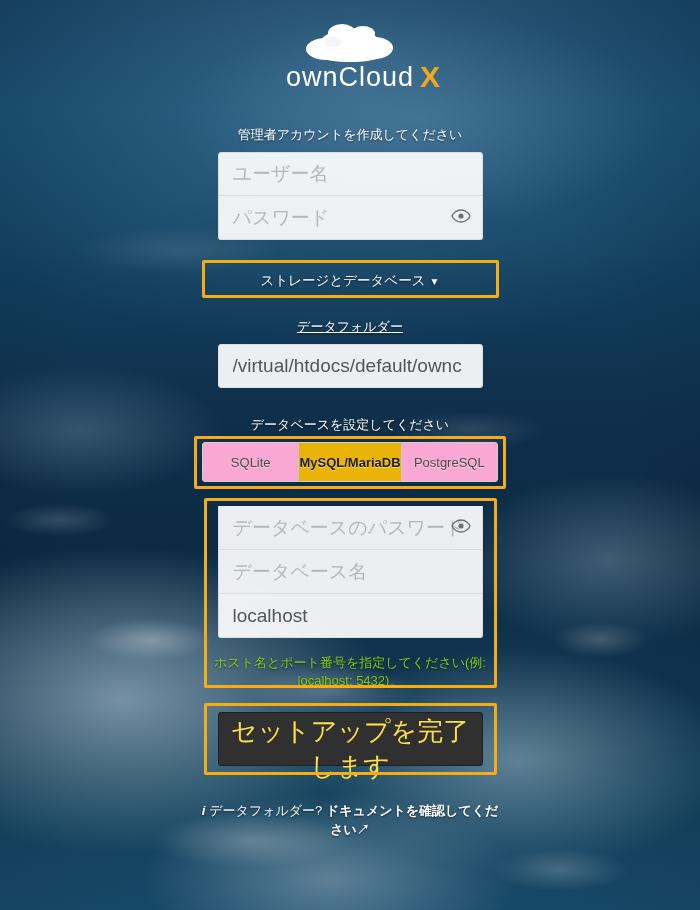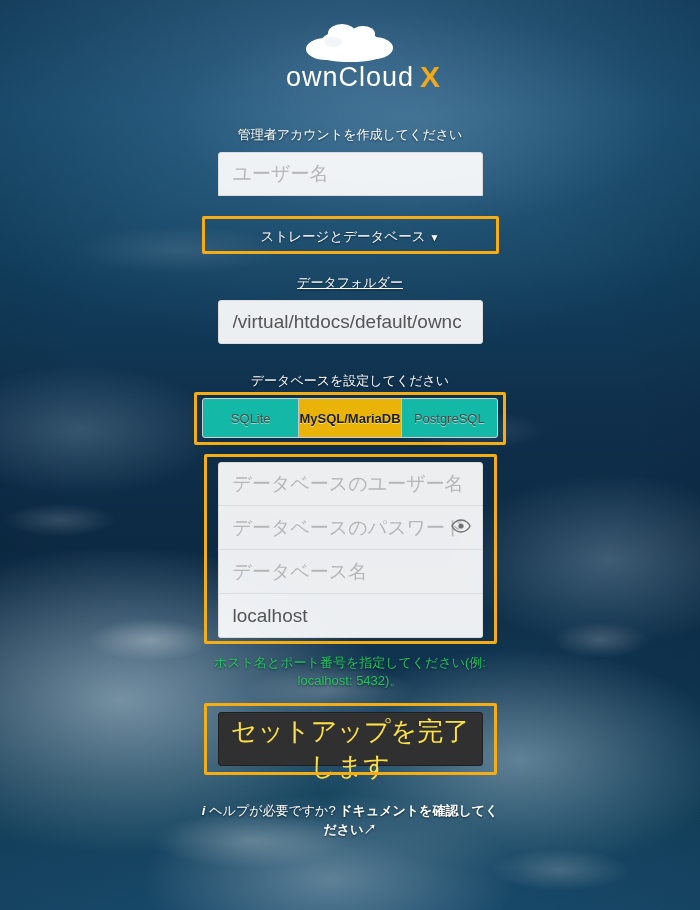--- a/index.html
+++ b/index.html
@@ -144,39 +144,39 @@
     background: #d9d9d9;
     border: 1px solid #cfcfcf;
   }
   .db-tab {
     flex: 1;
     display: flex;
     align-items: center;
     justify-content: center;
     font-size: 13px;
     color: #4a4a4a;
-    background: #14b8a6;
+    background: #f9a8d4;
     cursor: pointer;
     border-right: 1px solid #c7c7c7;
     text-shadow: 0 1px 0 rgba(255,255,255,0.5);
   }
   .db-tab:last-child { border-right: none; }
   .db-tab.active {
     background: #eab308;
     color: #1d1d1d;
     font-weight: bold;
   }
 
   .db-fields { margin-top: 24px; position: relative; }
 
   .hint {
     width: 290px;
     margin-top: 16px;
     text-align: center;
-    color: #22c55e;
+    color: #84cc16;
     font-size: 13px;
     line-height: 18px;
     text-shadow: 0 1px 2px rgba(0,0,0,0.55);
   }
 
   .submit-wrap {
     margin-top: 22px;
     position: relative;
   }
   .submit {
@@ -225,20 +225,29 @@
       </g>
       <text x="56" y="72" font-family="Liberation Sans, sans-serif" font-size="27" fill="#ffffff" letter-spacing="1">ownCloud</text>
       <text x="190" y="73" font-family="Liberation Sans, sans-serif" font-size="30" font-weight="bold" fill="#f0a81c">X</text>
     </svg>
   </div>
 
   <div class="section-label" style="margin-top:34px;">管理者アカウントを作成してください</div>
 
   <div class="field-group">
     <input class="txt first" type="text" placeholder="ユーザー名" style="">
+    <div style="position:relative;">
+      <input class="txt last" type="password" placeholder="パスワード" style="">
+      <span class="eye" style="top:13px;">
+        <svg width="20" height="14" viewBox="0 0 20 14">
+          <path d="M10 1C5 1 1.6 5.2 1 7c.6 1.8 4 6 9 6s8.4-4.2 9-6c-.6-1.8-4-6-9-6z" fill="none" stroke="#6f6f6f" stroke-width="1.3"></path>
+          <circle cx="10" cy="7" r="2.6" fill="#6f6f6f"></circle>
+        </svg>
+      </span>
+    </div>
   </div>
 
   <div class="toggle-row">
     <div class="hl" style="left:-16px; top:-6px; width:297px; height:38px;"></div>
     <a class="toggle-link">
       <span>ストレージとデータベース</span><span class="caret">▼</span>
     </a>
   </div>
 
   <div class="section-label data-folder-label">データフォルダー</div>
@@ -259,21 +268,20 @@
       </div>
       <div class="db-tab">
         <span>PostgreSQL</span>
       </div>
     </div>
   </div>
 
   <div class="field-group db-fields">
     <div class="hl" style="left:-14px; top:-8px; width:293px; height:190px;"></div>
 
-    <input class="txt first" type="text" placeholder="データベースのユーザー名" style="">
 
     <div style="position:relative;">
       <input class="txt mid" type="password" placeholder="データベースのパスワード" style="">
       <span class="eye" style="top:13px;">
         <svg width="20" height="14" viewBox="0 0 20 14">
           <path d="M10 1C5 1 1.6 5.2 1 7c.6 1.8 4 6 9 6s8.4-4.2 9-6c-.6-1.8-4-6-9-6z" fill="none" stroke="#6f6f6f" stroke-width="1.3"></path>
           <circle cx="10" cy="7" r="2.6" fill="#6f6f6f"></circle>
         </svg>
       </span>
     </div>
@@ -284,17 +292,17 @@
   </div>
 
   <div class="hint">ホスト名とポート番号を指定してください(例: localhost: 5432)。</div>
 
   <div class="submit-wrap">
     <div class="hl" style="left:-14px; top:-9px; width:293px; height:72px;"></div>
     <button class="submit">セットアップを完了します</button>
   </div>
 
   <div class="footer">
-    <span class="info-i">i</span><span>ヘルプが必要ですか?</span>
+    <span class="info-i">i</span><span>データフォルダー?</span>
     <a>ドキュメントを確認してください↗</a>
   </div>
 
 </div>
 
 </body></html>

